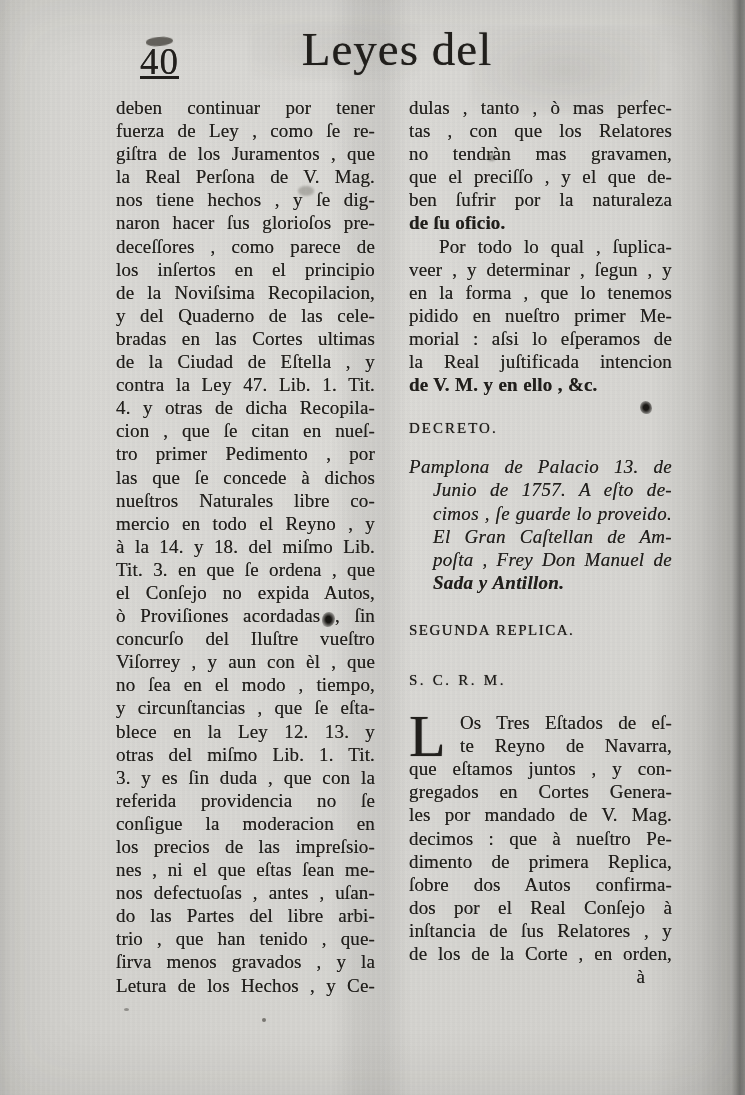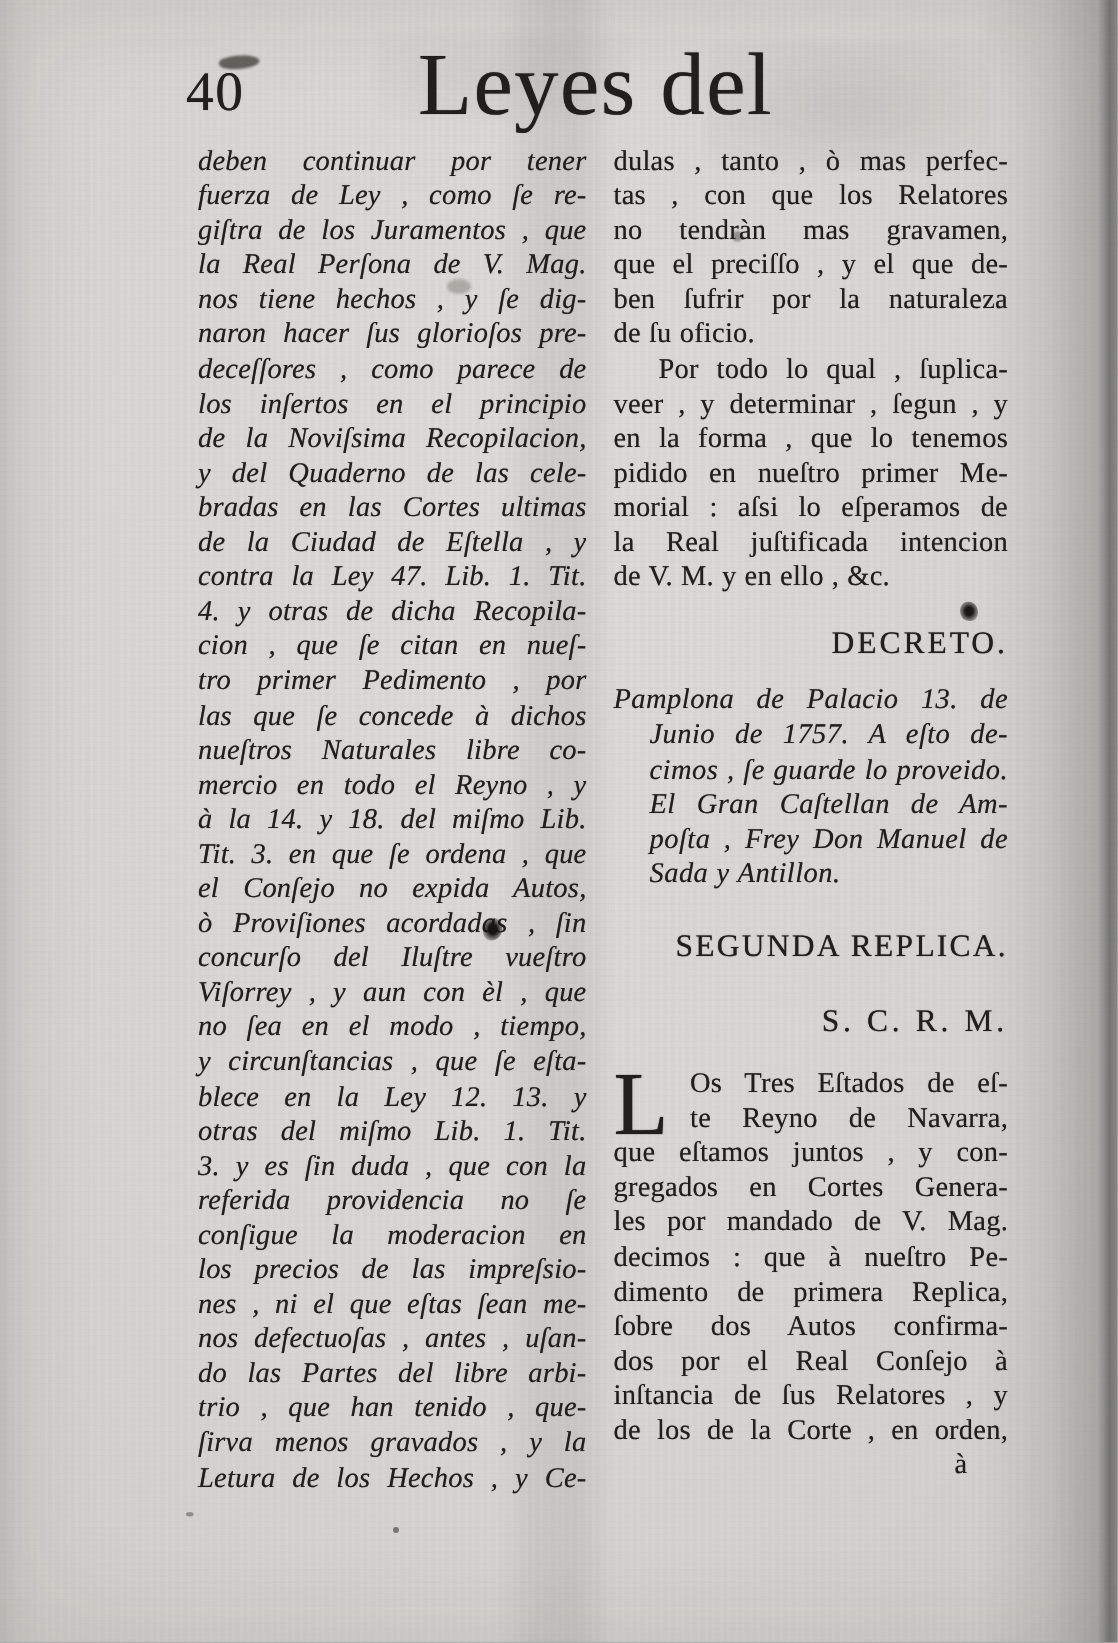--- a/index.html
+++ b/index.html
@@ -17,50 +17,51 @@
       radial-gradient(ellipse at 45% 35%, #dcdbd7 0%, #d6d5d1 55%, #cdccc8 100%);
     background-color:#d6d5d1;
     box-shadow: inset 0 0 70px rgba(40,38,34,0.10);
     font-family:"Liberation Serif","DejaVu Serif",serif;
     color:#211f1c;
   }
   .page * { text-rendering:optimizeLegibility; }
 
   
   .pageno {
-    position:absolute; left:124px; top:40px;
+    position:absolute; left:140px; top:40px;
     font-size:37px; letter-spacing:1px;
     text-shadow:0 0 0.6px rgba(25,23,20,0.75);
+    text-decoration:underline;
   }
   .running {
     position:absolute; left:132px; top:22px; width:530px;
-    text-align:center; font-size:59px; letter-spacing:1px;
+    text-align:center; font-size:47px; letter-spacing:1px;
     text-shadow:0 0 0.7px rgba(25,23,20,0.7);
   }
 
   
   .col { position:absolute; top:96px; font-size:19px; line-height:23.1px; letter-spacing:0.15px;
          text-shadow:0 0 0.5px rgba(28,26,22,0.65); word-spacing:0.5px; }
-  .col.left  { left:132px; width:259px;font-style:italic; }
+  .col.left  { left:116px; width:259px; }
   .col.right { left:409px; width:263px; }
 
   .tline { height:23.1px; overflow:visible; text-align:justify; text-align-last:justify; white-space:nowrap; display:flex; justify-content:space-between; }
   
   .tline { display:block; }
-  .tline.rag { text-align-last:left; }
+  .tline.rag { text-align-last:left;font-weight:bold; }
   .tline.ind { text-indent:30px; }
 
   .block { margin:0; }
   .block.it { font-style:italic; letter-spacing:0.3px; }
   .block.hang .tline { padding-left:24px; }
   .block.hang .tline:first-child { padding-left:0; }
   .block.dc { margin-top:19px; }
 
   .heading {
-    text-align:right; font-size:21px; letter-spacing:2px;
+    text-align:left; font-size:15px; letter-spacing:2px;
     margin:21px 0 15px; text-shadow:0 0 0.7px rgba(25,23,20,0.8);
   }
   .heading.rep { margin:25px 0 0; letter-spacing:1.5px; }
   .heading.sub { margin:27px 0 0; letter-spacing:2.5px; }
 
   .dropcap {
     float:left; width:47px; height:46px; margin-right:4px;
     font-size:60px; line-height:50px; text-align:left;
     text-shadow:0 0 0.8px rgba(20,18,15,0.9);
   }

